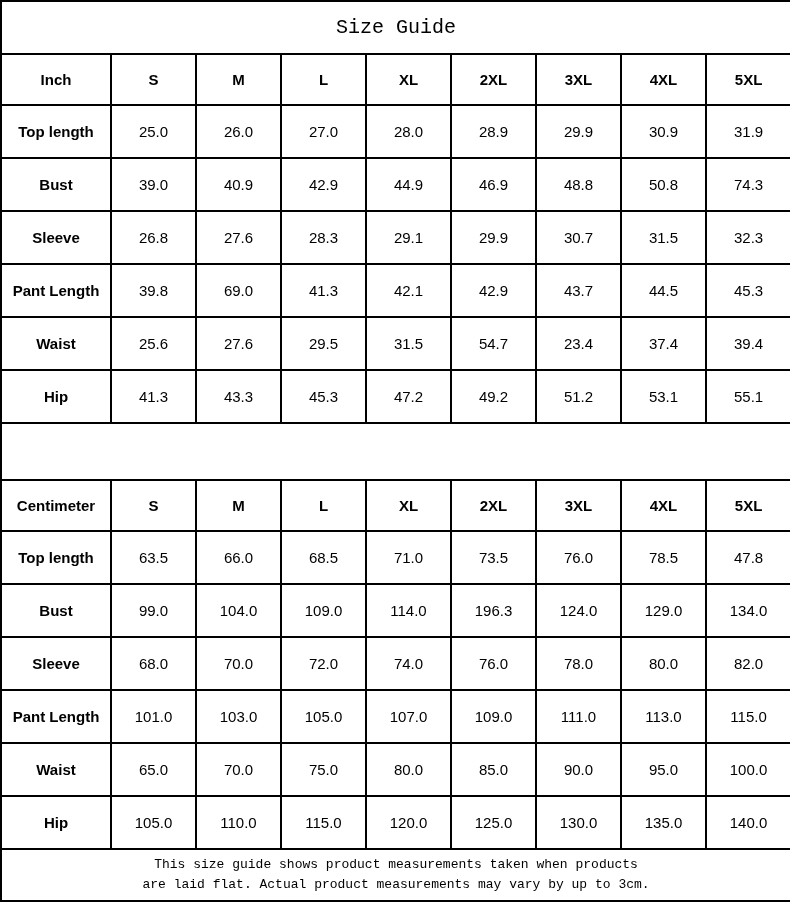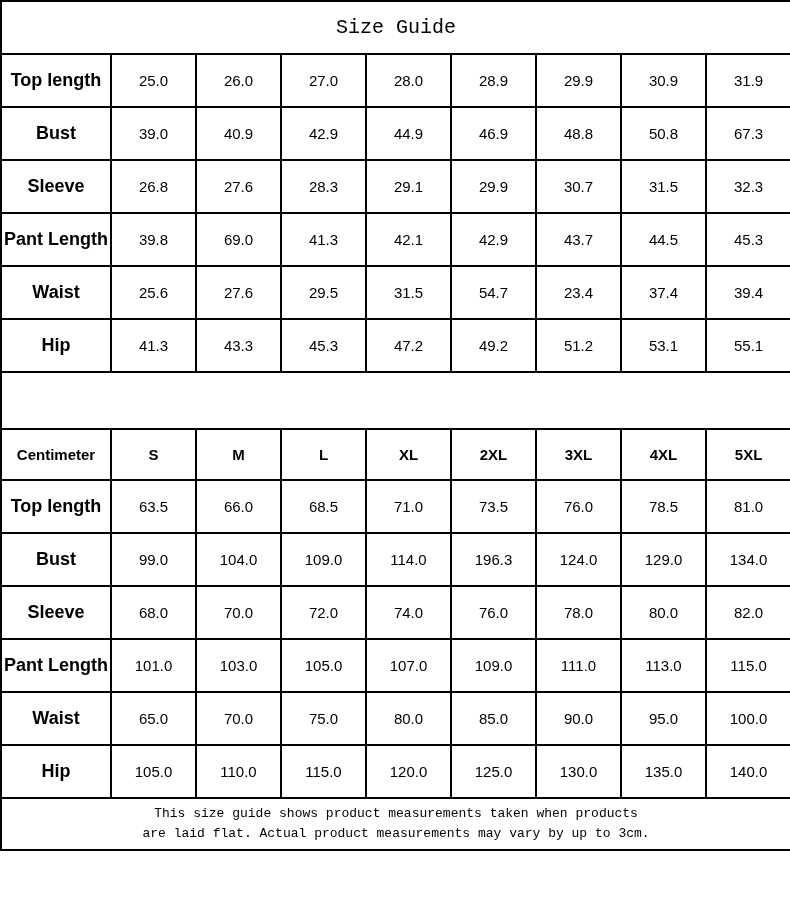--- a/index.html
+++ b/index.html
@@ -33,21 +33,21 @@
   }
   tr.size-header-row td { height: 49px; }
   td.unit-cell, td.size-cell {
     font-family: "Liberation Sans", sans-serif;
     font-weight: 700;
     font-size: 15px;
   }
   tr.measurement-row td { height: 51px; }
   td.label-cell {
     font-weight: 700;
-    font-size: 18px;
+    font-size: 15px;
   }
   td.value-cell {
     font-weight: 400;
     font-size: 15px;
   }
   td.gap-cell { height: 55px; }
   td.footer-cell {
     height: 50px;
     font-family: "Liberation Mono", "DejaVu Sans Mono", monospace;
     font-size: 13px;
@@ -70,41 +70,52 @@
         <col style="width:85px">
         <col style="width:85px">
     </colgroup>
     <tbody>
       <tr>
         <td class="title-cell" colspan="9">Size Guide</td>
       </tr>
     </tbody>
 
     <tbody>
+        <tr class="size-header-row">
+          <td class="unit-cell">Inch</td>
+          <td class="size-cell">S</td>
+          <td class="size-cell">M</td>
+          <td class="size-cell">L</td>
+          <td class="size-cell">XL</td>
+          <td class="size-cell">2XL</td>
+          <td class="size-cell">3XL</td>
+          <td class="size-cell">4XL</td>
+          <td class="size-cell">5XL</td>
+        </tr>
         <tr class="measurement-row">
           <td class="label-cell">Top length</td>
           <td class="value-cell">25.0</td>
           <td class="value-cell">26.0</td>
           <td class="value-cell">27.0</td>
           <td class="value-cell">28.0</td>
           <td class="value-cell">28.9</td>
           <td class="value-cell">29.9</td>
           <td class="value-cell">30.9</td>
           <td class="value-cell">31.9</td>
         </tr>
         <tr class="measurement-row">
           <td class="label-cell">Bust</td>
           <td class="value-cell">39.0</td>
           <td class="value-cell">40.9</td>
           <td class="value-cell">42.9</td>
           <td class="value-cell">44.9</td>
           <td class="value-cell">46.9</td>
           <td class="value-cell">48.8</td>
           <td class="value-cell">50.8</td>
-          <td class="value-cell">67.3</td>
+          <td class="value-cell">74.3</td>
         </tr>
         <tr class="measurement-row">
           <td class="label-cell">Sleeve</td>
           <td class="value-cell">26.8</td>
           <td class="value-cell">27.6</td>
           <td class="value-cell">28.3</td>
           <td class="value-cell">29.1</td>
           <td class="value-cell">29.9</td>
           <td class="value-cell">30.7</td>
           <td class="value-cell">31.5</td>
@@ -165,21 +176,21 @@
         </tr>
         <tr class="measurement-row">
           <td class="label-cell">Top length</td>
           <td class="value-cell">63.5</td>
           <td class="value-cell">66.0</td>
           <td class="value-cell">68.5</td>
           <td class="value-cell">71.0</td>
           <td class="value-cell">73.5</td>
           <td class="value-cell">76.0</td>
           <td class="value-cell">78.5</td>
-          <td class="value-cell">81.0</td>
+          <td class="value-cell">47.8</td>
         </tr>
         <tr class="measurement-row">
           <td class="label-cell">Bust</td>
           <td class="value-cell">99.0</td>
           <td class="value-cell">104.0</td>
           <td class="value-cell">109.0</td>
           <td class="value-cell">114.0</td>
           <td class="value-cell">196.3</td>
           <td class="value-cell">124.0</td>
           <td class="value-cell">129.0</td>

